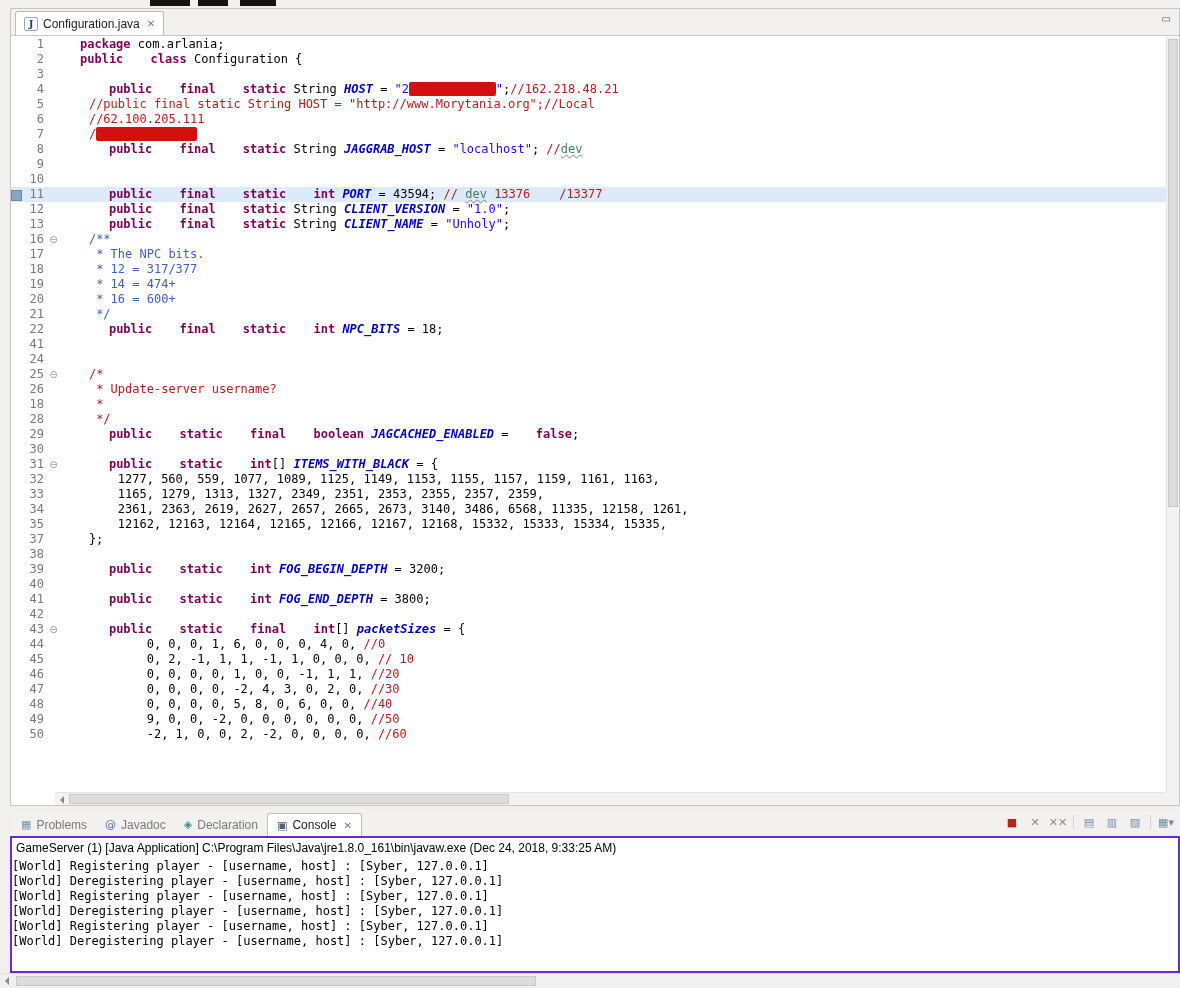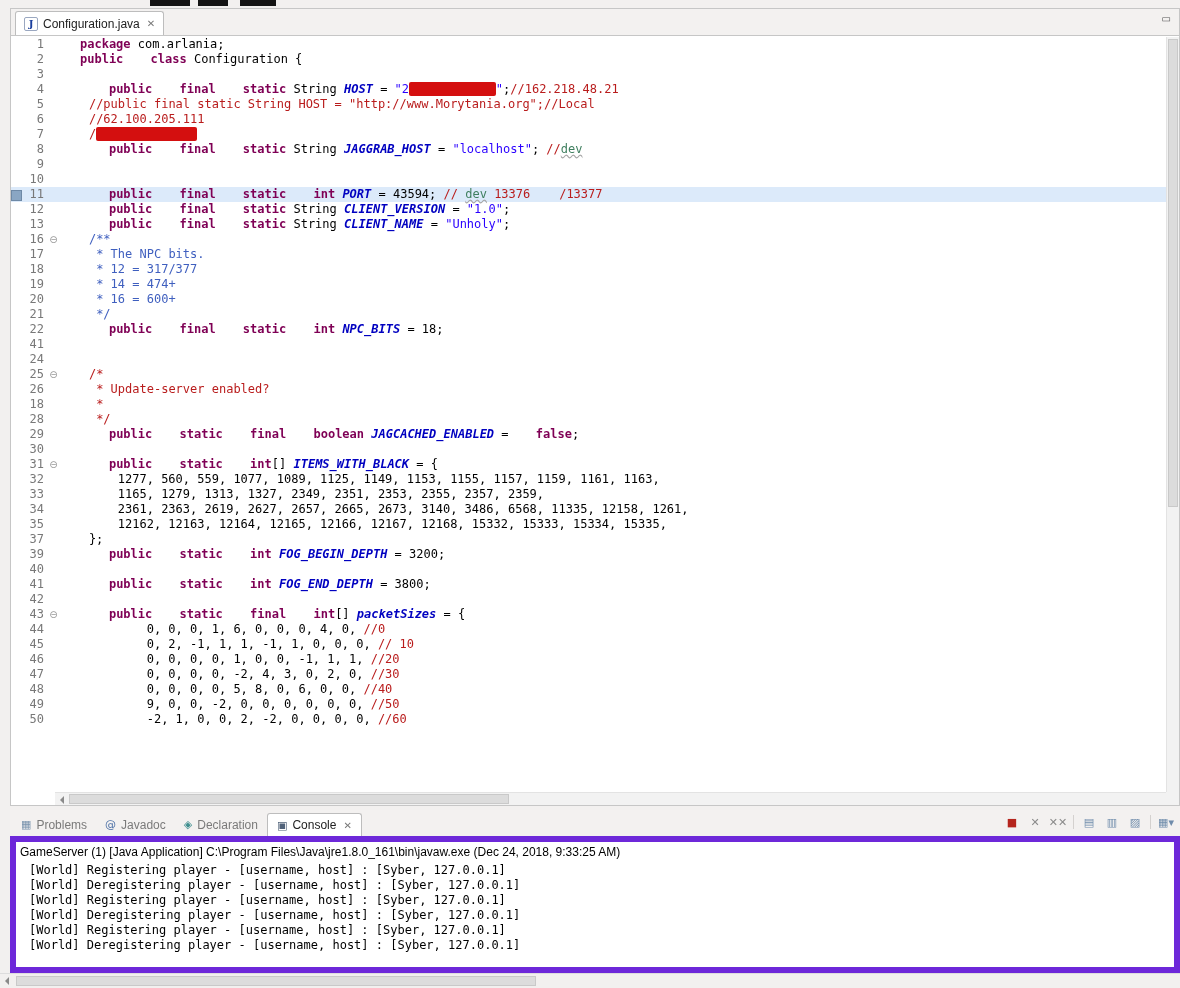--- a/index.html
+++ b/index.html
@@ -57,24 +57,24 @@
   .btabbar { position:relative; height:26px; background:#f3f1f0; }
   .btabs { position:absolute; left:2px; bottom:0; display:flex; align-items:flex-end; height:26px; }
   .btab { display:flex; align-items:center; gap:5px; height:23px; padding:0 9px; font-size:12px; color:#7a7a7a; cursor:pointer; }
   .btab.selected { background:#fff; border:1px solid #bdbdbd; border-bottom:none; border-radius:3px 3px 0 0; color:#222; }
   .btab-icon { font-size:11px; font-family:"DejaVu Sans", sans-serif; }
   .console-toolbar { position:absolute; right:6px; top:4px; display:flex; align-items:center; gap:7px; }
   .tb-icon { width:16px; height:16px; display:flex; align-items:center; justify-content:center;
              font-size:11px; font-family:"DejaVu Sans", sans-serif; cursor:pointer; }
   .tb-sep { width:1px; height:14px; background:#d4d1cf; }
 
-  .console-area { position:absolute; left:0; top:26px; right:0; bottom:15px; background:#fff; border:6px solid #6d28d9; overflow:hidden; }
+  .console-area { position:absolute; left:0; top:26px; right:0; bottom:15px; background:#fff; border:2px solid #6d28d9; overflow:hidden; }
   .console-header { font-size:12px; color:#000; padding:3px 4px 2px 4px; white-space:pre; }
   .console-output { font-family:"DejaVu Sans Mono", monospace; font-size:12px; line-height:15px; color:#000;
-                    padding:2px 0 0 13px; white-space:pre; }
+                    padding:2px 0 0 0; white-space:pre; }
 
   .w-hscroll { position:absolute; left:-10px; right:0; bottom:0; height:15px; background:#f2f0ef; border-top:1px solid #ddd; }
   .w-hscroll .thumb { position:absolute; left:16px; top:2px; bottom:2px; width:520px; background:#dcdcdc; border:1px solid #c9c9c9; }
 </style>
 </head>
 <body>
 
 <div class="top-strip">
     <div class="redaction-mark" style="left: 150px; width: 40px;"></div>
     <div class="redaction-mark" style="left: 198px; width: 30px;"></div>
@@ -108,31 +108,32 @@
         <div class="code-line"><span class="marker-col"></span><span class="line-num">16</span><span class="fold-col">⊖</span><span class="code-text"><span class="tok-p">    </span><span class="tok-j">/**</span></span></div>
         <div class="code-line"><span class="marker-col"></span><span class="line-num">17</span><span class="fold-col"></span><span class="code-text"><span class="tok-p">    </span><span class="tok-j"> * The NPC bits.</span></span></div>
         <div class="code-line"><span class="marker-col"></span><span class="line-num">18</span><span class="fold-col"></span><span class="code-text"><span class="tok-p">    </span><span class="tok-j"> * 12 = 317/377</span></span></div>
         <div class="code-line"><span class="marker-col"></span><span class="line-num">19</span><span class="fold-col"></span><span class="code-text"><span class="tok-p">    </span><span class="tok-j"> * 14 = 474+</span></span></div>
         <div class="code-line"><span class="marker-col"></span><span class="line-num">20</span><span class="fold-col"></span><span class="code-text"><span class="tok-p">    </span><span class="tok-j"> * 16 = 600+</span></span></div>
         <div class="code-line"><span class="marker-col"></span><span class="line-num">21</span><span class="fold-col"></span><span class="code-text"><span class="tok-p">    </span><span class="tok-j"> */</span></span></div>
         <div class="code-line"><span class="marker-col"></span><span class="line-num">22</span><span class="fold-col"></span><span class="code-text"><span class="tok-p">    </span><span class="tok-k">public</span><span class="tok-p"> </span><span class="tok-k">final</span><span class="tok-p"> </span><span class="tok-k">static</span><span class="tok-p"> </span><span class="tok-k">int</span><span class="tok-p"> </span><span class="tok-f">NPC_BITS</span><span class="tok-p"> = 18;</span></span></div>
         <div class="code-line"><span class="marker-col"></span><span class="line-num">41</span><span class="fold-col"></span><span class="code-text"></span></div>
         <div class="code-line"><span class="marker-col"></span><span class="line-num">24</span><span class="fold-col"></span><span class="code-text"></span></div>
         <div class="code-line"><span class="marker-col"></span><span class="line-num">25</span><span class="fold-col">⊖</span><span class="code-text"><span class="tok-p">    </span><span class="tok-c">/*</span></span></div>
-        <div class="code-line"><span class="marker-col"></span><span class="line-num">26</span><span class="fold-col"></span><span class="code-text"><span class="tok-p">    </span><span class="tok-c"> * Update-server enabled?</span></span></div>
+        <div class="code-line"><span class="marker-col"></span><span class="line-num">26</span><span class="fold-col"></span><span class="code-text"><span class="tok-p">    </span><span class="tok-c"> * Update-server username?</span></span></div>
         <div class="code-line"><span class="marker-col"></span><span class="line-num">18</span><span class="fold-col"></span><span class="code-text"><span class="tok-p">    </span><span class="tok-c"> *</span></span></div>
         <div class="code-line"><span class="marker-col"></span><span class="line-num">28</span><span class="fold-col"></span><span class="code-text"><span class="tok-p">    </span><span class="tok-c"> */</span></span></div>
         <div class="code-line"><span class="marker-col"></span><span class="line-num">29</span><span class="fold-col"></span><span class="code-text"><span class="tok-p">    </span><span class="tok-k">public</span><span class="tok-p"> </span><span class="tok-k">static</span><span class="tok-p"> </span><span class="tok-k">final</span><span class="tok-p"> </span><span class="tok-k">boolean</span><span class="tok-p"> </span><span class="tok-f">JAGCACHED_ENABLED</span><span class="tok-p"> = </span><span class="tok-k">false</span><span class="tok-p">;</span></span></div>
         <div class="code-line"><span class="marker-col"></span><span class="line-num">30</span><span class="fold-col"></span><span class="code-text"></span></div>
         <div class="code-line"><span class="marker-col"></span><span class="line-num">31</span><span class="fold-col">⊖</span><span class="code-text"><span class="tok-p">    </span><span class="tok-k">public</span><span class="tok-p"> </span><span class="tok-k">static</span><span class="tok-p"> </span><span class="tok-k">int</span><span class="tok-p">[] </span><span class="tok-f">ITEMS_WITH_BLACK</span><span class="tok-p"> = {</span></span></div>
         <div class="code-line"><span class="marker-col"></span><span class="line-num">32</span><span class="fold-col"></span><span class="code-text"><span class="tok-p">        1277, 560, 559, 1077, 1089, 1125, 1149, 1153, 1155, 1157, 1159, 1161, 1163,</span></span></div>
         <div class="code-line"><span class="marker-col"></span><span class="line-num">33</span><span class="fold-col"></span><span class="code-text"><span class="tok-p">        1165, 1279, 1313, 1327, 2349, 2351, 2353, 2355, 2357, 2359,</span></span></div>
         <div class="code-line"><span class="marker-col"></span><span class="line-num">34</span><span class="fold-col"></span><span class="code-text"><span class="tok-p">        2361, 2363, 2619, 2627, 2657, 2665, 2673, 3140, 3486, 6568, 11335, 12158, 1261,</span></span></div>
         <div class="code-line"><span class="marker-col"></span><span class="line-num">35</span><span class="fold-col"></span><span class="code-text"><span class="tok-p">        12162, 12163, 12164, 12165, 12166, 12167, 12168, 15332, 15333, 15334, 15335,</span></span></div>
         <div class="code-line"><span class="marker-col"></span><span class="line-num">37</span><span class="fold-col"></span><span class="code-text"><span class="tok-p">    };</span></span></div>
+        <div class="code-line"><span class="marker-col"></span><span class="line-num">38</span><span class="fold-col"></span><span class="code-text"></span></div>
         <div class="code-line"><span class="marker-col"></span><span class="line-num">39</span><span class="fold-col"></span><span class="code-text"><span class="tok-p">    </span><span class="tok-k">public</span><span class="tok-p"> </span><span class="tok-k">static</span><span class="tok-p"> </span><span class="tok-k">int</span><span class="tok-p"> </span><span class="tok-f">FOG_BEGIN_DEPTH</span><span class="tok-p"> = 3200;</span></span></div>
         <div class="code-line"><span class="marker-col"></span><span class="line-num">40</span><span class="fold-col"></span><span class="code-text"></span></div>
         <div class="code-line"><span class="marker-col"></span><span class="line-num">41</span><span class="fold-col"></span><span class="code-text"><span class="tok-p">    </span><span class="tok-k">public</span><span class="tok-p"> </span><span class="tok-k">static</span><span class="tok-p"> </span><span class="tok-k">int</span><span class="tok-p"> </span><span class="tok-f">FOG_END_DEPTH</span><span class="tok-p"> = 3800;</span></span></div>
         <div class="code-line"><span class="marker-col"></span><span class="line-num">42</span><span class="fold-col"></span><span class="code-text"></span></div>
         <div class="code-line"><span class="marker-col"></span><span class="line-num">43</span><span class="fold-col">⊖</span><span class="code-text"><span class="tok-p">    </span><span class="tok-k">public</span><span class="tok-p"> </span><span class="tok-k">static</span><span class="tok-p"> </span><span class="tok-k">final</span><span class="tok-p"> </span><span class="tok-k">int</span><span class="tok-p">[] </span><span class="tok-f">packetSizes</span><span class="tok-p"> = {</span></span></div>
         <div class="code-line"><span class="marker-col"></span><span class="line-num">44</span><span class="fold-col"></span><span class="code-text"><span class="tok-p">            0, 0, 0, 1, 6, 0, 0, 0, 4, 0, </span><span class="tok-c">//0</span></span></div>
         <div class="code-line"><span class="marker-col"></span><span class="line-num">45</span><span class="fold-col"></span><span class="code-text"><span class="tok-p">            0, 2, -1, 1, 1, -1, 1, 0, 0, 0, </span><span class="tok-c">// 10</span></span></div>
         <div class="code-line"><span class="marker-col"></span><span class="line-num">46</span><span class="fold-col"></span><span class="code-text"><span class="tok-p">            0, 0, 0, 0, 1, 0, 0, -1, 1, 1, </span><span class="tok-c">//20</span></span></div>
         <div class="code-line"><span class="marker-col"></span><span class="line-num">47</span><span class="fold-col"></span><span class="code-text"><span class="tok-p">            0, 0, 0, 0, -2, 4, 3, 0, 2, 0, </span><span class="tok-c">//30</span></span></div>
         <div class="code-line"><span class="marker-col"></span><span class="line-num">48</span><span class="fold-col"></span><span class="code-text"><span class="tok-p">            0, 0, 0, 0, 5, 8, 0, 6, 0, 0, </span><span class="tok-c">//40</span></span></div>

